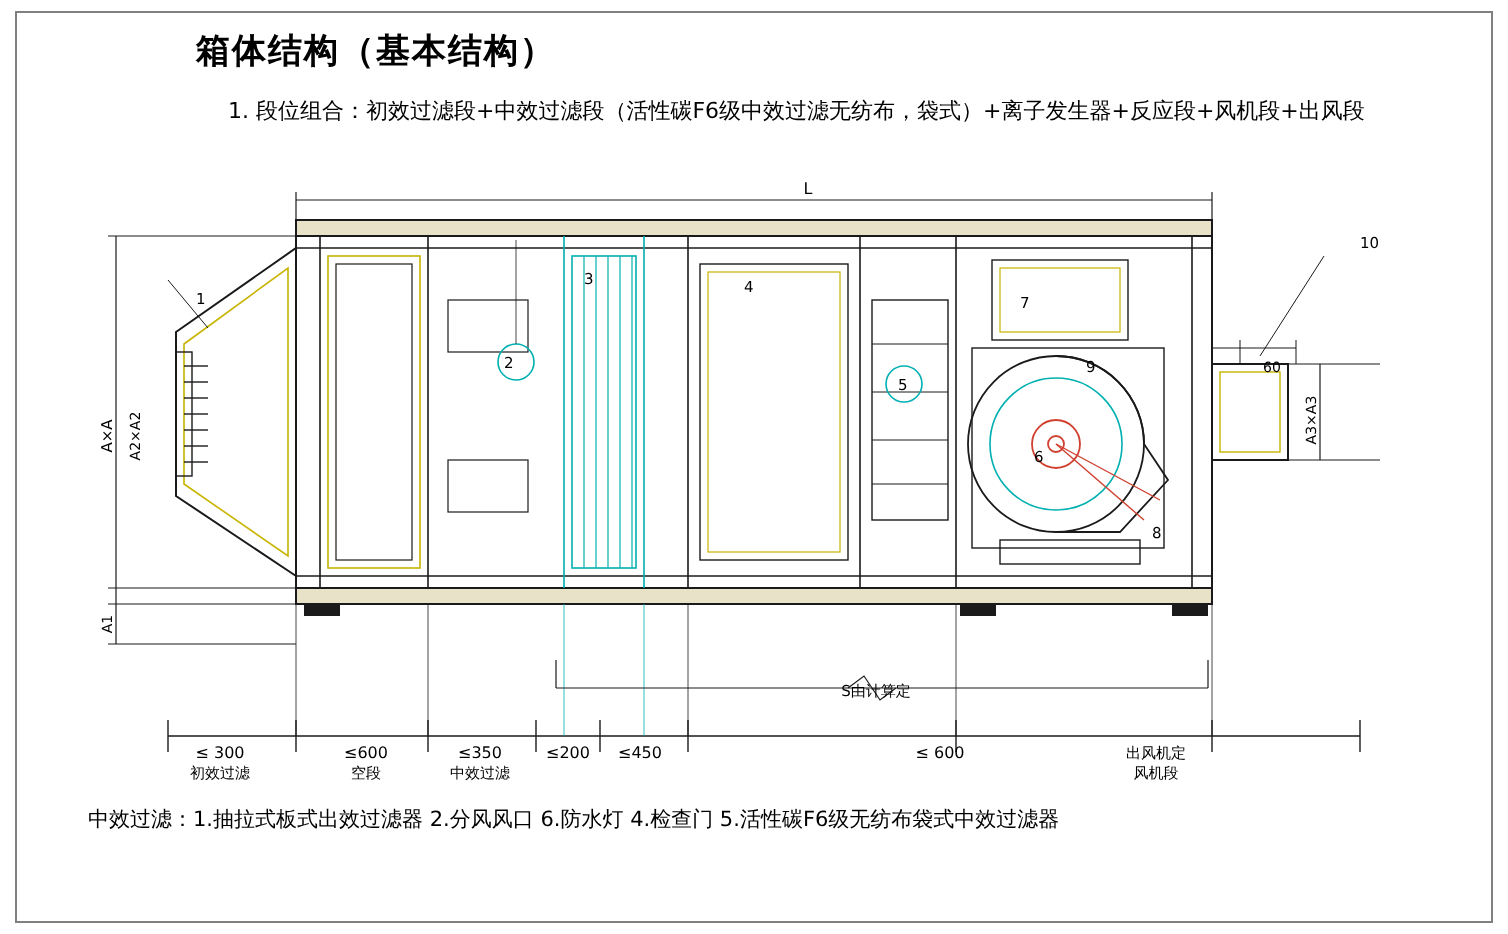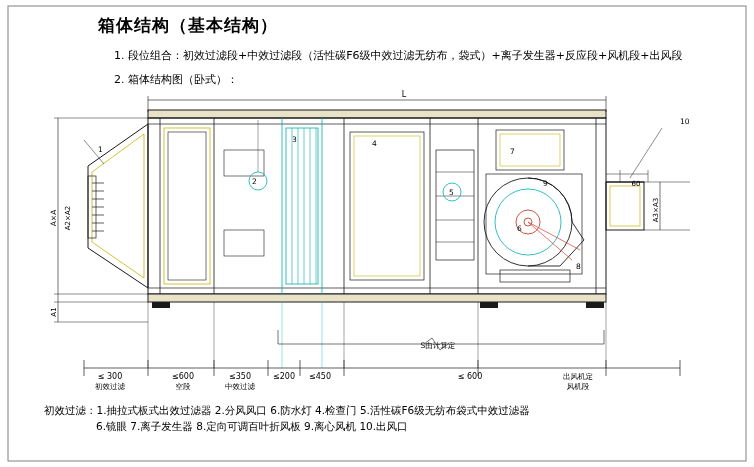--- a/index.html
+++ b/index.html
@@ -40,21 +40,20 @@
   svg{position:absolute;left:0;top:0;}
   text{font-family:"DejaVu Sans",sans-serif;}
 </style>
 </head>
 <body>
 
 <div class="page">
 
   <div class="title">箱体结构（基本结构）</div>
   <div class="line-1">1. 段位组合：初效过滤段+中效过滤段（活性碳F6级中效过滤无纺布，袋式）+离子发生器+反应段+风机段+出风段</div>
-  <div class="line-2">2. 箱体结构图（卧式）：</div>
 
   <svg width="754" height="467">
 
     <rect x="8" y="6" width="738" height="455" fill="none" stroke="#808080" stroke-width="1"></rect>
 
     <rect x="148" y="110" width="458" height="8" fill="#e8e3c8" stroke="#1a1a1a" stroke-width="1"></rect>
 
     <rect x="148" y="118" width="458" height="176" fill="none" stroke="#1a1a1a" stroke-width="1"></rect>
 
     <rect x="148" y="294" width="458" height="8" fill="#e8e3c8" stroke="#1a1a1a" stroke-width="1"></rect>
@@ -205,20 +204,17 @@
     <text x="510" y="154" font-size="7.5">7</text>
     <text x="576" y="269" font-size="7.5">8</text>
     <text x="543" y="186" font-size="7.5">9</text>
 
     <line x1="662" y1="128" x2="630" y2="178" stroke="#1a1a1a" stroke-width="0.5"></line>
     <text x="680" y="124" font-size="7.5">10</text>
   </svg>
 
   <div class="legend">
     <span class="row">
-      <span class="lbl">初效过滤：</span><span>1.抽拉式板式出效过滤器        2.分风风口        6.防水灯            4.检查门        5.活性碳F6级无纺布袋式中效过滤器</span>
-    </span>
-    <span class="row" style="margin-left:52px;">
-      <span>6.镜眼        7.离子发生器     8.定向可调百叶折风板            9.离心风机      10.出风口</span>
+      <span class="lbl">中效过滤：</span><span>1.抽拉式板式出效过滤器        2.分风风口        6.防水灯            4.检查门        5.活性碳F6级无纺布袋式中效过滤器</span>
     </span>
   </div>
 
 </div>
 
 </body></html>

